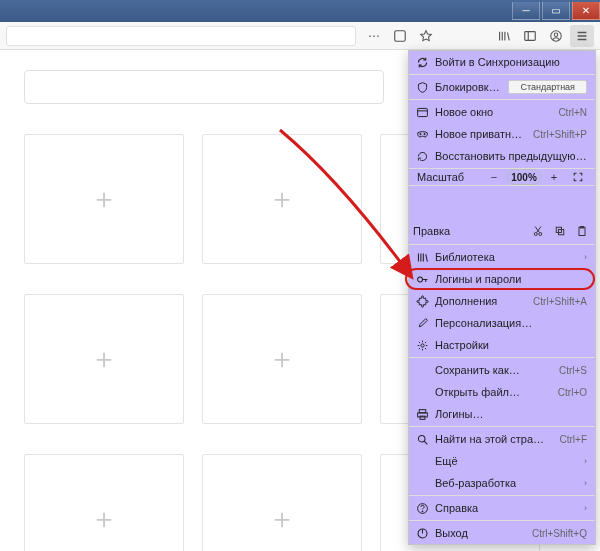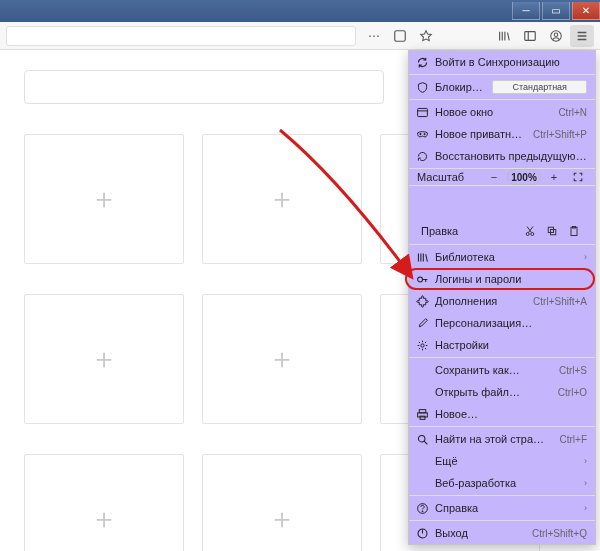--- a/index.html
+++ b/index.html
@@ -79,24 +79,24 @@
   .mi .ic{ width:14px; height:14px; display:flex; align-items:center; justify-content:center; flex-shrink:0;}
   .mi .ic svg{width:13px;height:13px;}
   .mi .lbl{ flex:1; white-space:nowrap; overflow:hidden; text-overflow:ellipsis;}
   .mi .sc{ color:#666; font-size:10px; margin-left:4px;}
   .mi .chev{ color:#666; font-size:9px; margin-left:4px;}
   .sep{ height:1px; background:#ddd; margin:1px 0;}
   .zoom-row{ display:flex; align-items:center; height:14px; padding:0 6px; gap:2px;}
   .zoom-row .lbl{ flex:1; padding-left:2px;}
   .zbtn{ width:22px; height:18px; display:flex; align-items:center; justify-content:center; color:#333; cursor:pointer;}
   .zval{ width:34px; height:16px; border:1px solid #bbb; border-radius:8px; font-size:10px; display:flex; align-items:center; justify-content:center;font-weight:bold;}
-  .edit-row{ display:flex; align-items:center; height:25px; padding:0 10px;margin-top:32px;}
+  .edit-row{ display:flex; align-items:center; height:25px; padding:0 2px;margin-top:32px;}
   .edit-row .lbl{ flex:1; padding-left:2px;}
   .ebtn{ width:22px; height:18px; display:flex; align-items:center; justify-content:center; color:#333; cursor:pointer;}
-  .badge{ font-size:9px; padding:1px 19px; border:1px solid #ccc; border-radius:2px; background:#f4f4f4; color:#444;}
+  .badge{ font-size:9px; padding:1px 11px; border:1px solid #ccc; border-radius:2px; background:#f4f4f4; color:#444;}
 
   .highlight-ring{
     position:absolute;
     border:2.5px solid #d41c1c;
     border-radius:12px;
     pointer-events:none;
     z-index:200;
   }
   .arrow{
     position:absolute;
@@ -334,21 +334,21 @@
     <span class="sc">Ctrl+O</span>
   </div>
   <div class="mi">
     <span class="ic">
         <svg viewBox="0 0 16 16" fill="none" stroke="currentColor" stroke-width="1.2">
           <rect x="4" y="2" width="8" height="4"></rect>
           <rect x="2" y="6" width="12" height="5"></rect>
           <rect x="5" y="10" width="6" height="4"></rect>
         </svg>
       </span>
-    <span class="lbl">Новое…</span>
+    <span class="lbl">Логины…</span>
   </div>
   <div class="sep"></div>
   <div class="mi">
     <span class="ic">
         <svg viewBox="0 0 16 16" fill="none" stroke="currentColor" stroke-width="1.3">
           <circle cx="7" cy="7" r="4"></circle>
           <path d="M10 10l4 4"></path>
         </svg>
       </span>
     <span class="lbl">Найти на этой странице…</span>

